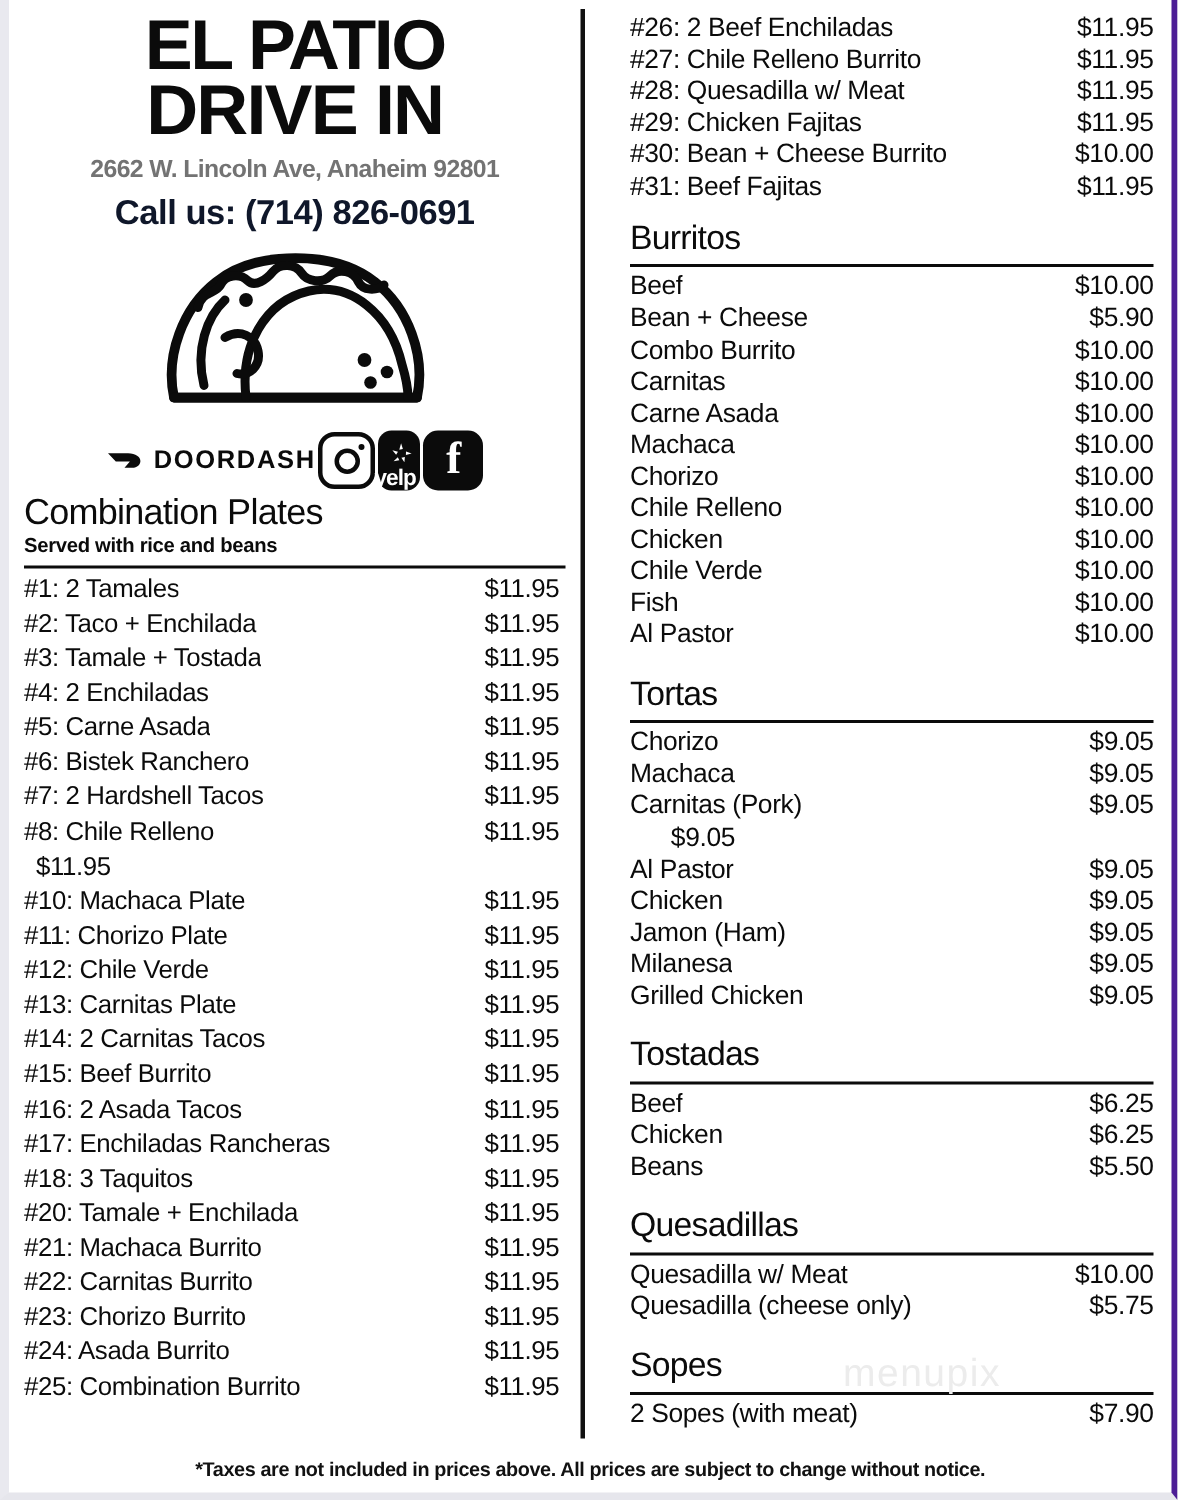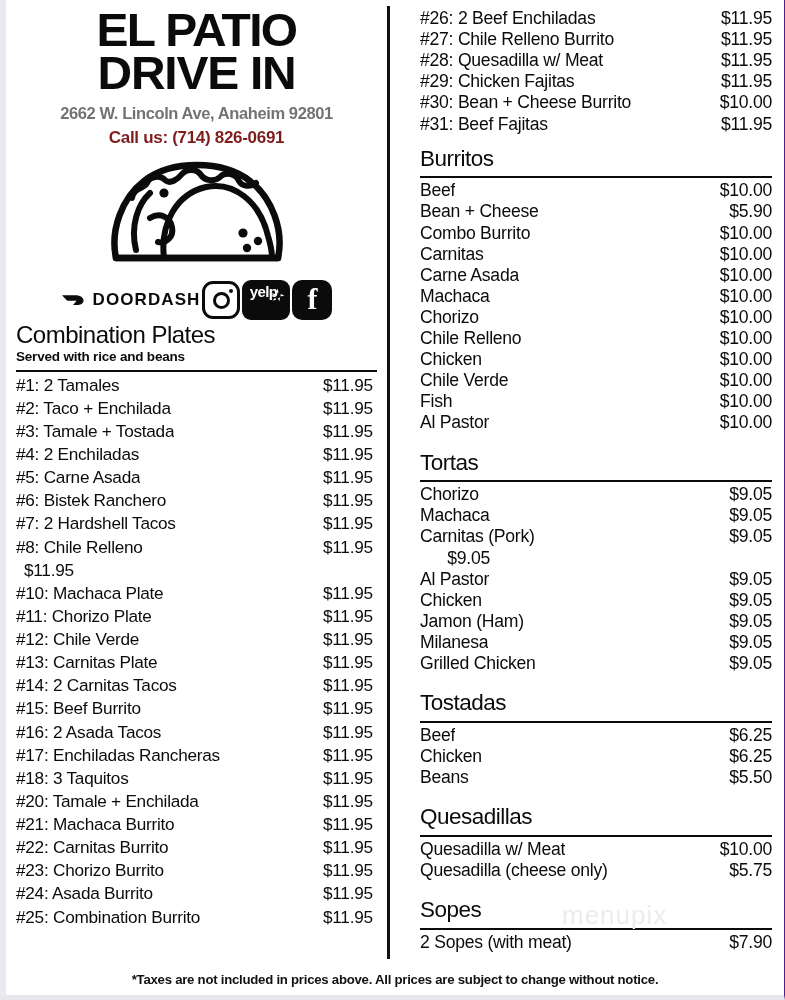--- a/index.html
+++ b/index.html
@@ -9,21 +9,21 @@
     background: #e8e8ee;
     font-family: "Liberation Sans", sans-serif;
   }
   #page {
     position: relative;
     width: 785px;
     height: 1000px;
     background: #ffffff;
     overflow: hidden;
     border-left: 6px solid #e9e9ef;
-    border-right: 1px solid #4c1d95;
+    border-right: 4px solid #4c1d95;
     border-bottom: 5px solid #e6e6ec;
   }
   .cols {
     position: absolute;
     inset: 0;
     display: flex;
   }
   .col-left {
     width: 381px;
     padding: 6px 10px 0 10px;
@@ -56,23 +56,23 @@
   .addr {
     margin-top: 10px;
     font-weight: bold;
     font-size: 16.5px;
     letter-spacing: -0.4px;
     color: #737373;
   }
   .phone {
     margin-top: 5px;
     font-weight: bold;
-    font-size: 17px;
+    font-size: 23px;
     letter-spacing: -0.3px;
-    color: #7f1d1d;
+    color: #0f172a;
   }
 
   
   .taco-art { display: block; margin: 6px auto 0 auto; }
 
   
   .social {
     display: flex;
     align-items: center;
     justify-content: center;
@@ -99,24 +99,24 @@
     margin: -8.5px 0 0 -8.5px;
     border: 3.2px solid #0b0b0b;
     border-radius: 50%;
   }
   .ig-dot {
     position: absolute; right: 4.5px; top: 4.5px;
     width: 4.4px; height: 4.4px; border-radius: 50%;
     background: #0b0b0b;
   }
   .yelp-box {
-    width: 48px; height: 40px;
+    width: 28px; height: 40px;
     background: #0b0b0b;
     border-radius: 9px;
-    display: flex; align-items: flex-start; justify-content: center;
+    display: flex; align-items: flex-end; justify-content: center;
     position: relative;
   }
   .yelp-word {
     color: #fff; font-weight: bold; font-size: 15px;
     letter-spacing: -0.6px; margin-right: 6px; margin-top: 3px;
   }
   .fb-box {
     width: 40px; height: 40px;
     background: #0b0b0b;
     border-radius: 10px;

